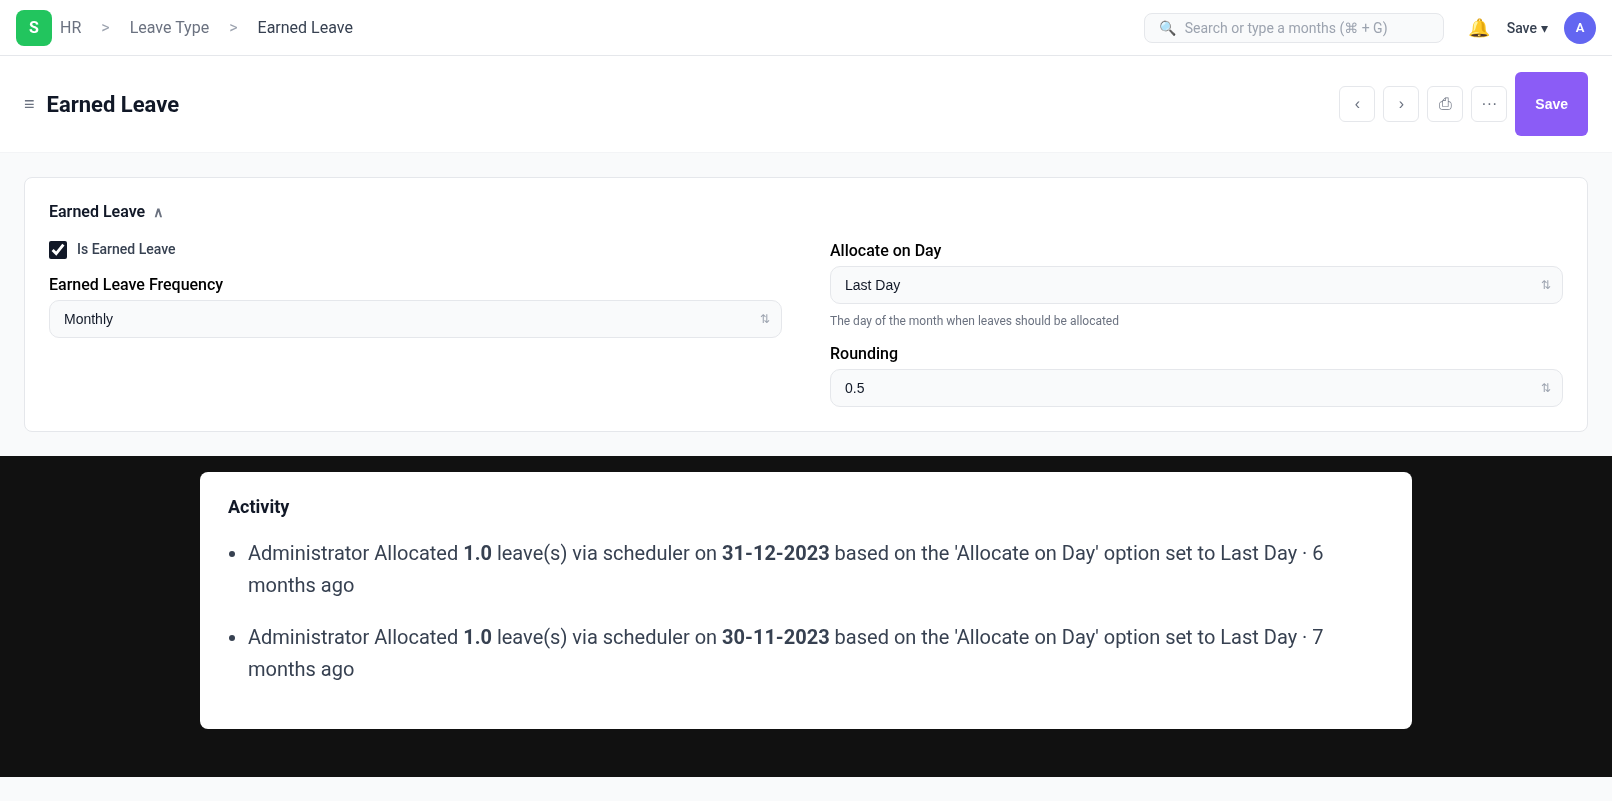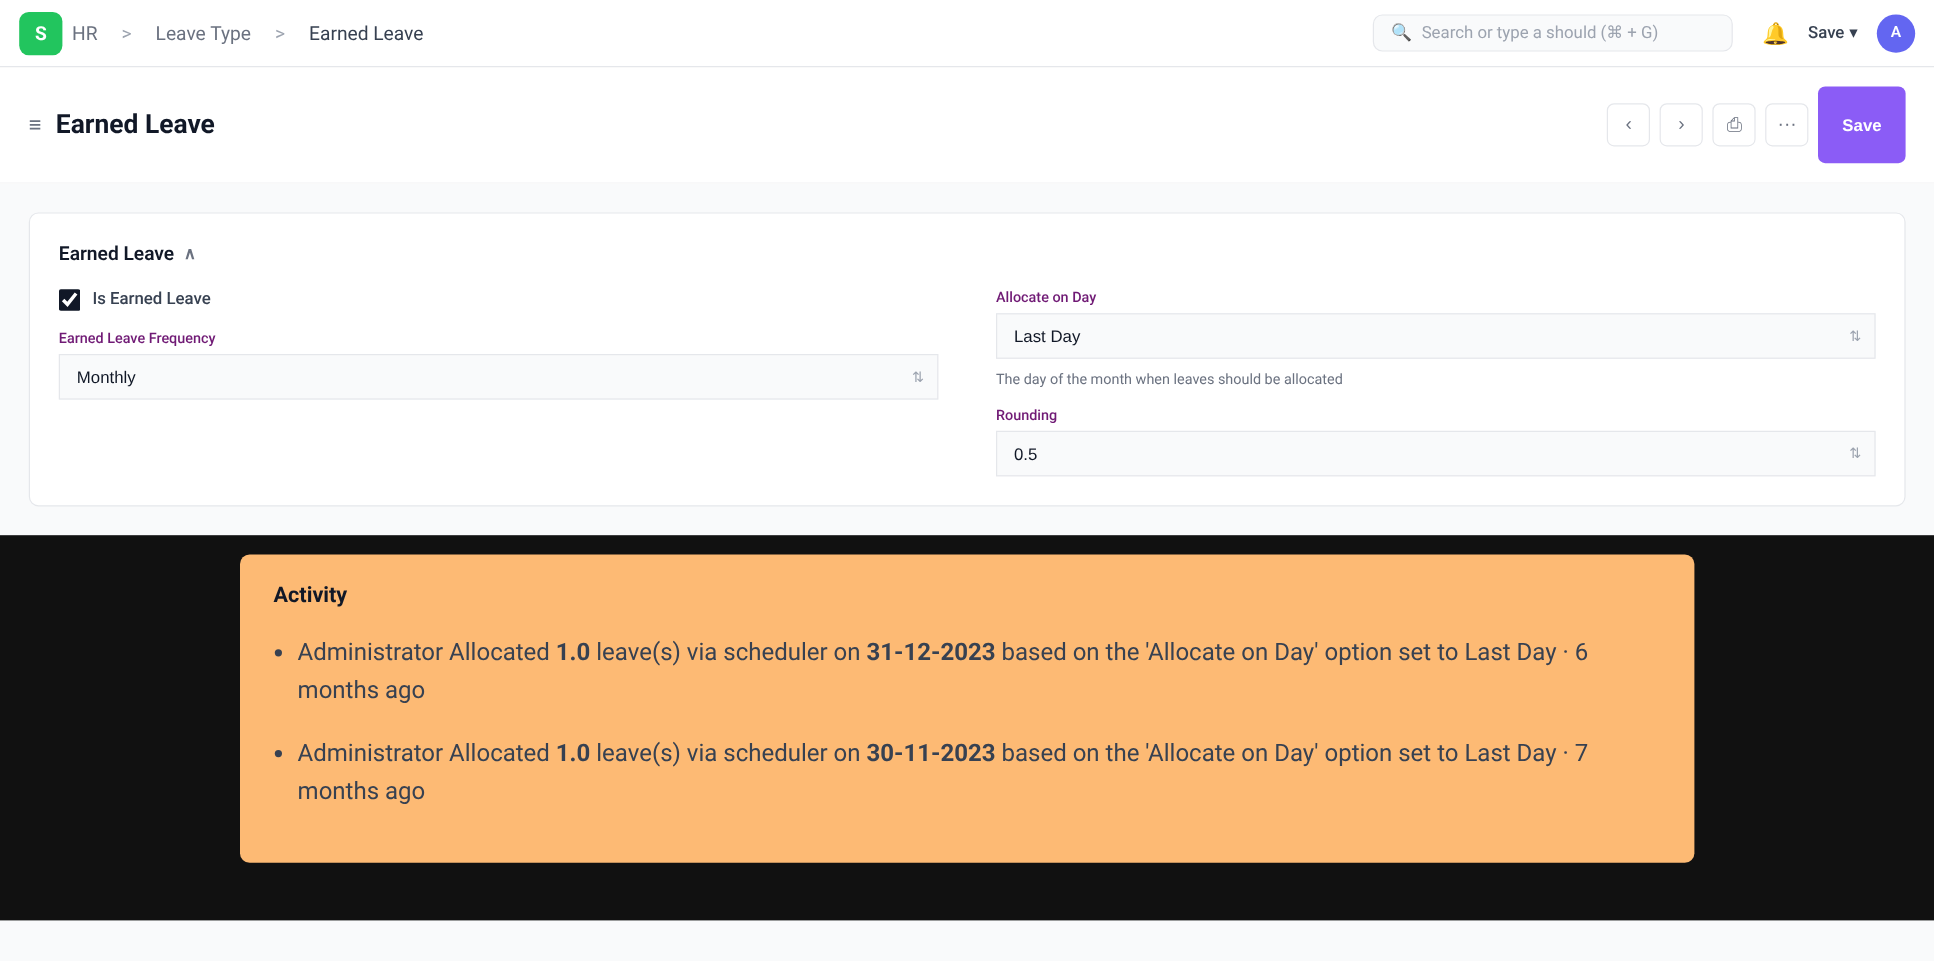--- a/index.html
+++ b/index.html
@@ -138,45 +138,45 @@
       display: flex; align-items: flex-start; gap: 10px;
     }
     .checkbox-input {
       width: 18px; height: 18px;
       accent-color: #111827;
       cursor: pointer;
     }
     .checkbox-label { font-size: 14px; color: #374151; font-weight: 500; }
 
     .field-group { display: flex; flex-direction: column; gap: 6px; }
-    .field-label { font-size: 12px; color: #701a75; font-weight: 500; }
+    .field-label { font-size: 16px; color: #000000; font-weight: 500; }
     .field-select, .field-input {
       background: #f9fafb;
       border: 1px solid #e5e7eb;
-      border-radius: 0;
+      border-radius: 10px;
       padding: 10px 14px;
       font-size: 14px; color: #111827;
       appearance: none;
       -webkit-appearance: none;
       width: 100%;
       cursor: pointer;
     }
     .select-wrapper {
       position: relative;
     }
     .select-wrapper::after {
       content: '⇅';
       position: absolute; right: 12px; top: 50%; transform: translateY(-50%);
       color: #9ca3af; font-size: 12px; pointer-events: none;
     }
     .field-hint { font-size: 12px; color: #6b7280; margin-top: 4px; }
 
     
     .activity-section {
-      background: #fdba74;
+      background: #ffffff;
       border-radius: 8px;
       padding: 24px 28px;
       margin: 0 0 24px 0;
     }
     .activity-title {
       font-size: 18px; font-weight: 700; color: #111827;
       margin-bottom: 20px;
     }
     .activity-list { list-style: disc; padding-left: 20px; }
     .activity-item {
@@ -195,21 +195,21 @@
   </div>
   <nav class="breadcrumb">
     <span>HR</span>
     <span class="sep">&gt;</span>
     <span>Leave Type</span>
     <span class="sep">&gt;</span>
     <span class="current">Earned Leave</span>
   </nav>
   <div class="search-bar">
     <span>🔍</span>
-    <span>Search or type a should (⌘ + G)</span>
+    <span>Search or type a months (⌘ + G)</span>
   </div>
   <div class="topbar-right">
     <span class="bell-icon">🔔</span>
     <div class="help-btn">
       <span>Save</span>
       <span>▾</span>
     </div>
     <div class="avatar">
       <span>A</span>
     </div>

